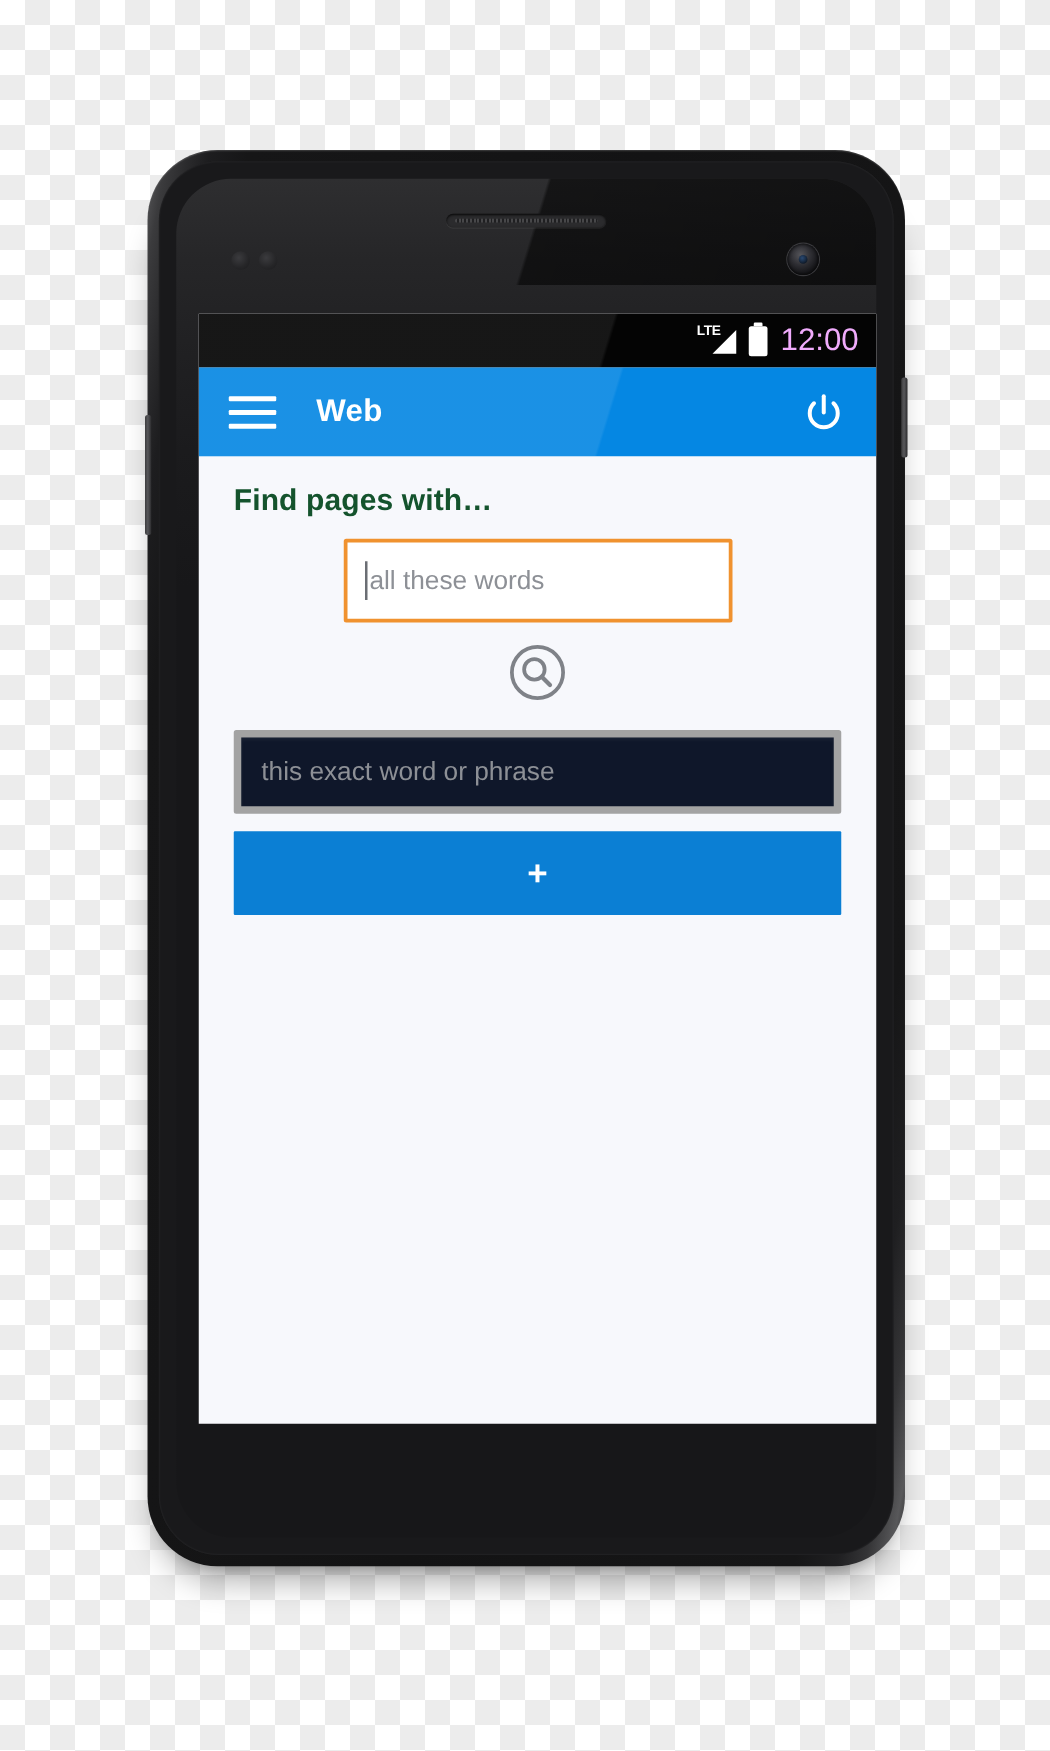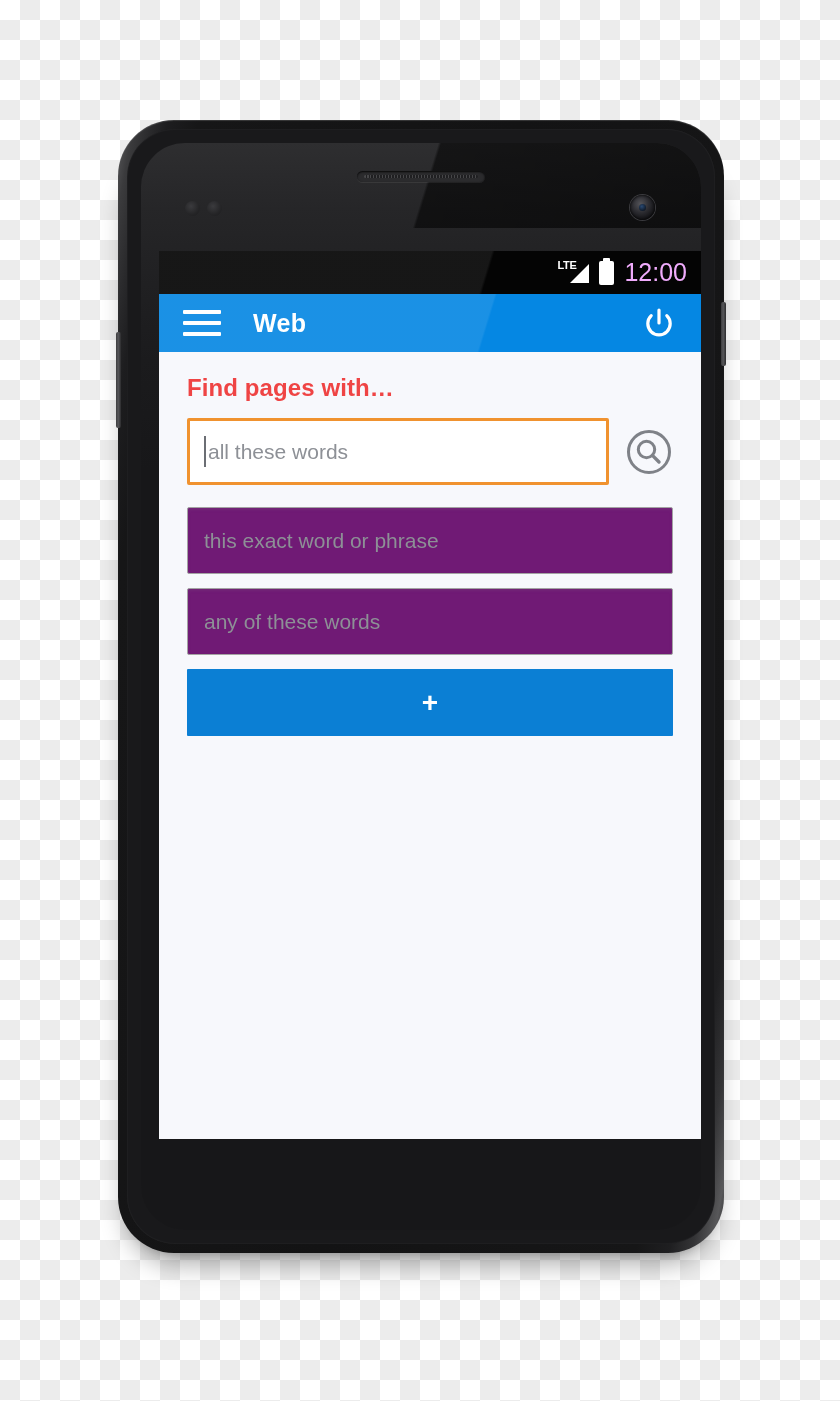--- a/index.html
+++ b/index.html
@@ -208,21 +208,21 @@
     font-size: 25px;
     line-height: 25px;
     letter-spacing: 0px;
     position: relative;
     z-index: 2;
   }
 
   
   #app-bar {
     position: relative;
-    height: 58px;
+    height: 71px;
     background: #0587e3;
     display: flex;
     align-items: center;
     overflow: hidden;
   }
   #app-bar-sheen {
     position: absolute;
     left: 0; top: 0; right: 0; bottom: 0;
     background: linear-gradient(107deg, rgba(255,255,255,0.085) 0%, rgba(255,255,255,0.085) 60%, rgba(255,255,255,0.0) 60.4%, rgba(255,255,255,0.0) 100%);
     pointer-events: none;
@@ -262,37 +262,38 @@
   }
 
   
   #content {
     padding: 22px 28px 0 28px;
     box-sizing: border-box;
   }
   #section-heading {
     font-size: 24px;
     font-weight: bold;
-    color: #ef4444;
+    color: #14532d;
     letter-spacing: 0.1px;
     margin: 0 0 16px 0;
   }
 
   #primary-row {
     display: flex;
     align-items: center;
     gap: 16px;
     margin-bottom: 22px;
+    flex-direction: column;
   }
   .text-field {
     box-sizing: border-box;
     width: 100%;
     height: 67px;
-    background: #701a75;
-    border: 1px solid #a3a3a3;
+    background: #0f172a;
+    border: 6px solid #a3a3a3;
     border-radius: 2px;
     font-family: "Liberation Sans", sans-serif;
     font-size: 21px;
     color: #8d9096;
     padding: 0 16px;
     outline: none;
     box-shadow: inset 0 2px 3px rgba(130,135,150,0.10);
   }
   .text-field::placeholder { color: #8d9096; opacity: 1; }
   #field-all-words-wrap {
@@ -402,23 +403,20 @@
                 <circle cx="24" cy="24" r="20.5" fill="none" stroke="#7f8288" stroke-width="3"></circle>
                 <circle cx="21.5" cy="21.5" r="8.2" fill="none" stroke="#7f8288" stroke-width="3"></circle>
                 <line x1="27.4" y1="27.4" x2="34" y2="34" stroke="#7f8288" stroke-width="3.4" stroke-linecap="round"></line>
               </svg>
             </div>
           </div>
 
           <div class="field-row">
             <input class="text-field" type="text" placeholder="this exact word or phrase" style="">
           </div>
-          <div class="field-row">
-            <input class="text-field" type="text" placeholder="any of these words" style="">
-          </div>
 
           <button id="add-row-button">+</button>
 
         </div>
       </div>
     </div>
   </div>
 </div>
 
 </body></html>

